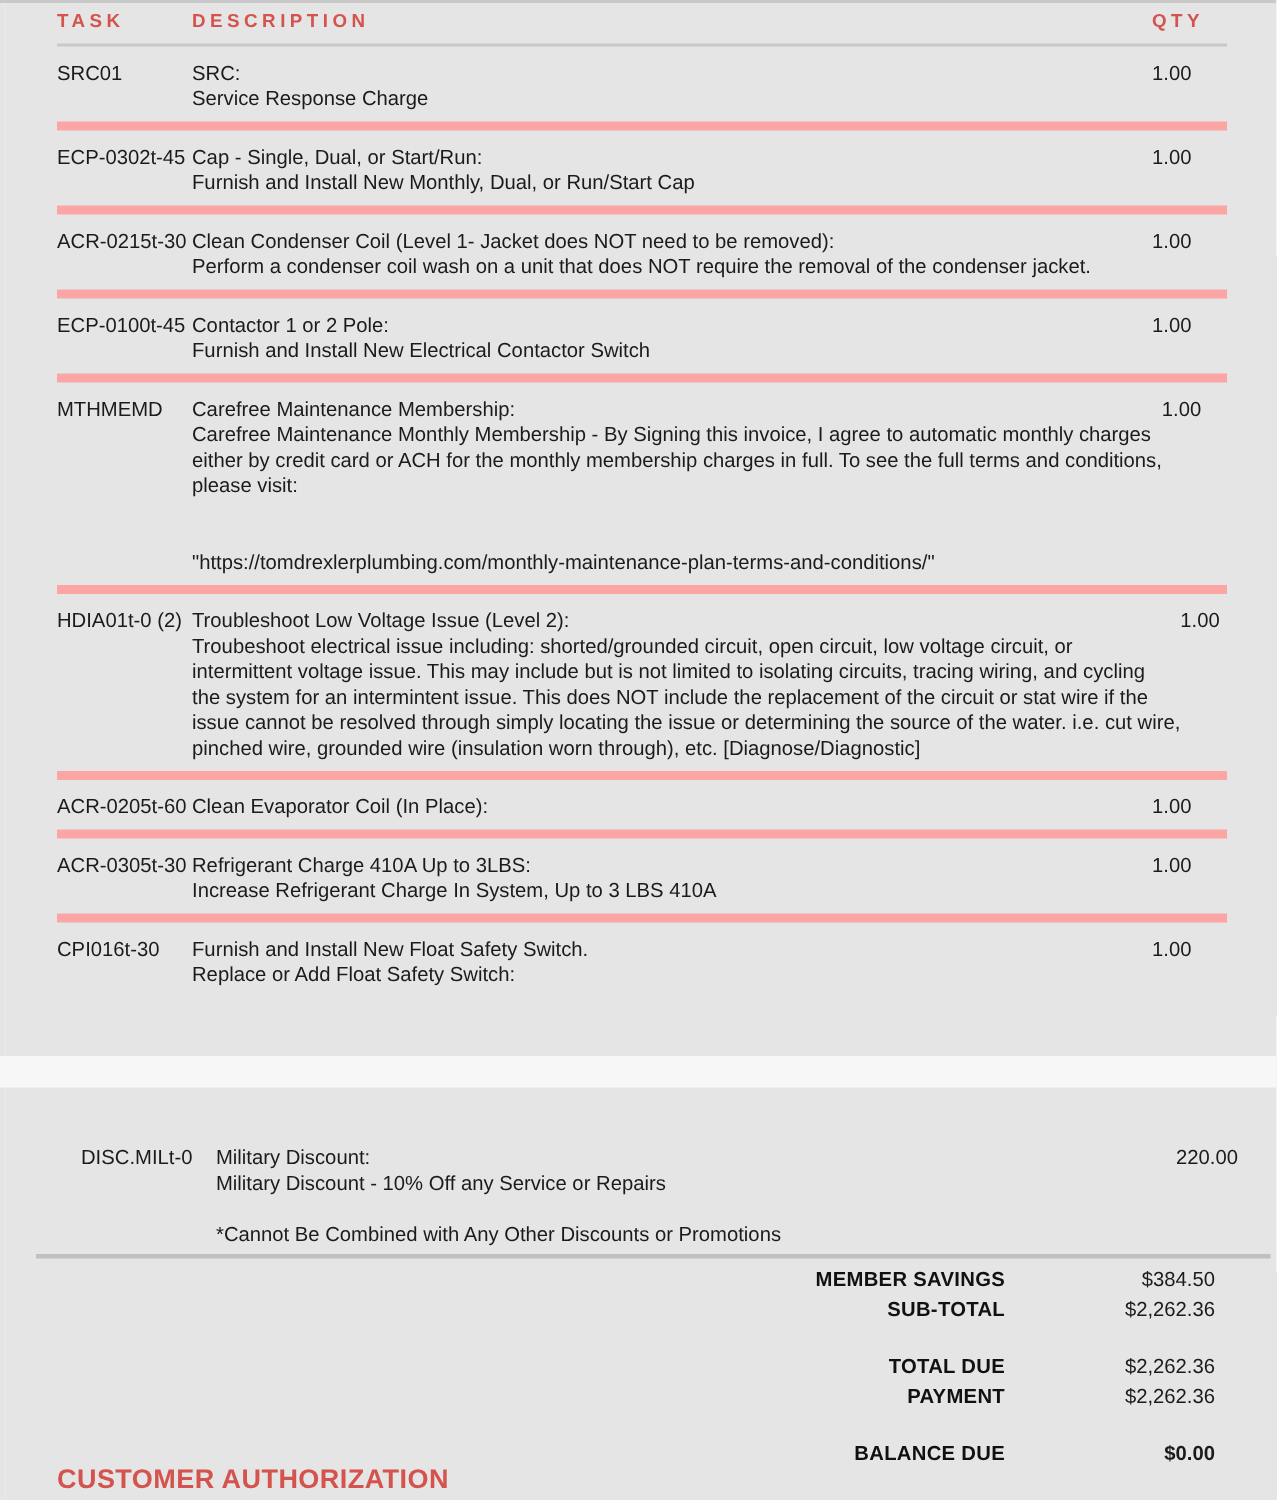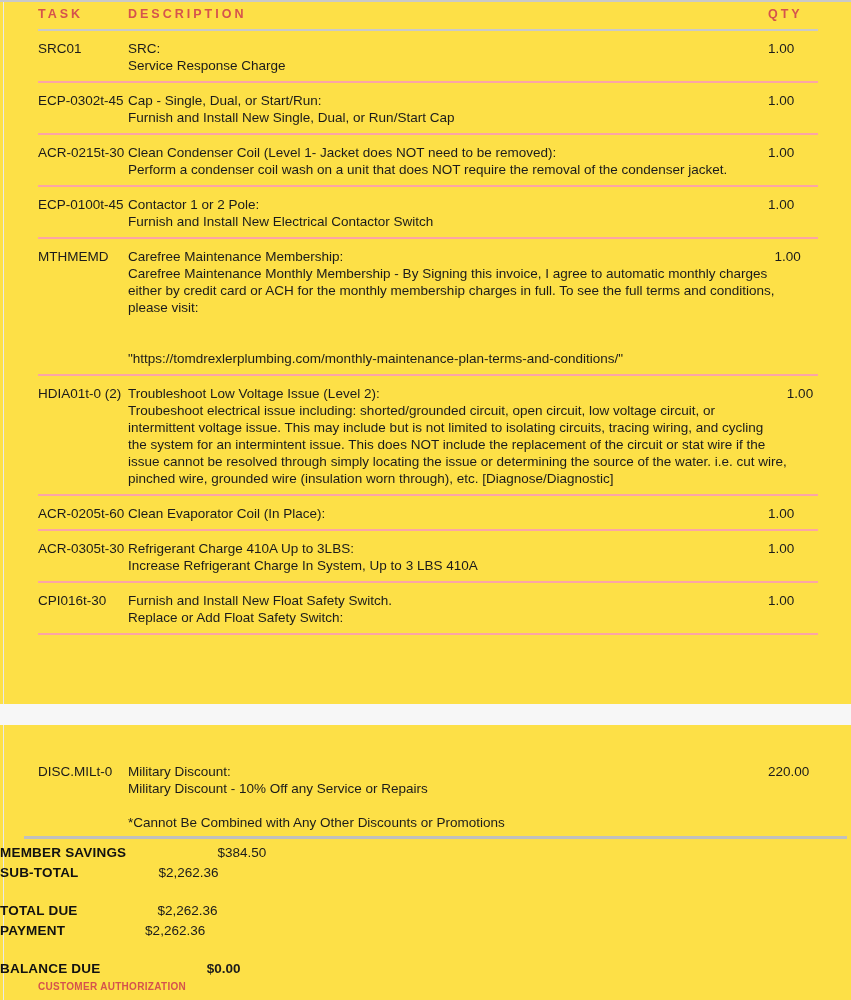--- a/index.html
+++ b/index.html
@@ -1,20 +1,20 @@
 <!DOCTYPE html>
 <html style="--accent: #d5534d;"><head>
 <meta charset="utf-8">
 <style>
   html, body { margin: 0; padding: 0; background: #ffffff; }
   .page {
     position: relative;
     width: 851px;
     height: 1000px;
-    background: #fde047;
+    background: #e5e5e5;
     overflow: hidden;
     font-family: "Liberation Sans", sans-serif;
     font-size: 13.5px;
     line-height: 17px;
     color: #1b1b1b;
   }
   .top-border { position: absolute; top: 0; left: 0; right: 0; height: 2px; background: #c9c9c9; }
   .left-border { position: absolute; top: 2px; left: 3px; width: 1px; bottom: 0; background: #e9e9e9; }
 
   .main-table { position: absolute; top: 2px; left: 38px; width: 780px; height: 655px; overflow: hidden; }
@@ -28,54 +28,55 @@
     font-weight: bold;
     font-size: 12.5px;
     letter-spacing: 3px;
   }
   .thead .qty-h { text-align: left; padding-right: 8px; }
 
   .row {
     display: grid;
     grid-template-columns: 90px 1fr 50px;
     padding: 9px 0 7px 0;
-    border-bottom: 2px solid #fca5a5;
+    border-bottom: 6px solid #fca5a5;
   }
   .row .code { white-space: nowrap; }
   .row .desc { overflow: visible; }
   .row .desc div { white-space: nowrap; }
   .row .desc .blank { height: 17px; }
   .row .qty { padding-right: 14px; white-space: nowrap; }
 
   .gray-band { position: absolute; top: 704px; left: 0; width: 851px; height: 21px; background: #f7f7f7; }
 
-  .discount-section { position: absolute; top: 725px; left: 38px; width: 780px; padding-top: 29px; }
+  .discount-section { position: absolute; top: 725px; left: 54px; width: 780px; padding-top: 29px; }
   .discount-section .row { border-bottom: none; }
 
   .totals-separator { position: absolute; top: 836px; left: 24px; right: 4px; height: 3px; background: #c0c0c0; }
 
   .totals { position: absolute; top: 839px; left: 0; right: 41px; }
   .trow {
     display: flex;
+    justify-content: flex-end;
     align-items: baseline;
     height: 20px;
   }
   .trow:first-child { margin-top: 5px; }
   .trow.gap { margin-top: 18px; }
   .tlabel { font-weight: bold; color: #111111; letter-spacing: 0.2px; }
   .tvalue { width: 140px; text-align: right; }
   .tvalue.bold { font-weight: bold; }
 
   .footer-auth {
     position: absolute;
     top: 978px;
     left: 38px;
     color: var(--accent, #d5534d);
     font-weight: bold;
-    font-size: 10px;
+    font-size: 18px;
     letter-spacing: 0.3px;
   }
 </style>
 </head>
 <body>
 
 <div class="page">
   <div class="top-border"></div>
   <div class="left-border"></div>
 
@@ -91,21 +92,21 @@
     <div class="desc">
             <div>SRC:</div>
             <div>Service Response Charge</div>
           </div>
     <div class="qty">1.00</div>
   </div>
         <div class="row">
     <div class="code">ECP-0302t-45</div>
     <div class="desc">
             <div>Cap - Single, Dual, or Start/Run:</div>
-            <div>Furnish and Install New Single, Dual, or Run/Start Cap</div>
+            <div>Furnish and Install New Monthly, Dual, or Run/Start Cap</div>
           </div>
     <div class="qty">1.00</div>
   </div>
         <div class="row">
     <div class="code">ACR-0215t-30</div>
     <div class="desc">
             <div>Clean Condenser Coil (Level 1- Jacket does NOT need to be removed):</div>
             <div>Perform a condenser coil wash on a unit that does NOT require the removal of the condenser jacket.</div>
           </div>
     <div class="qty">1.00</div>

